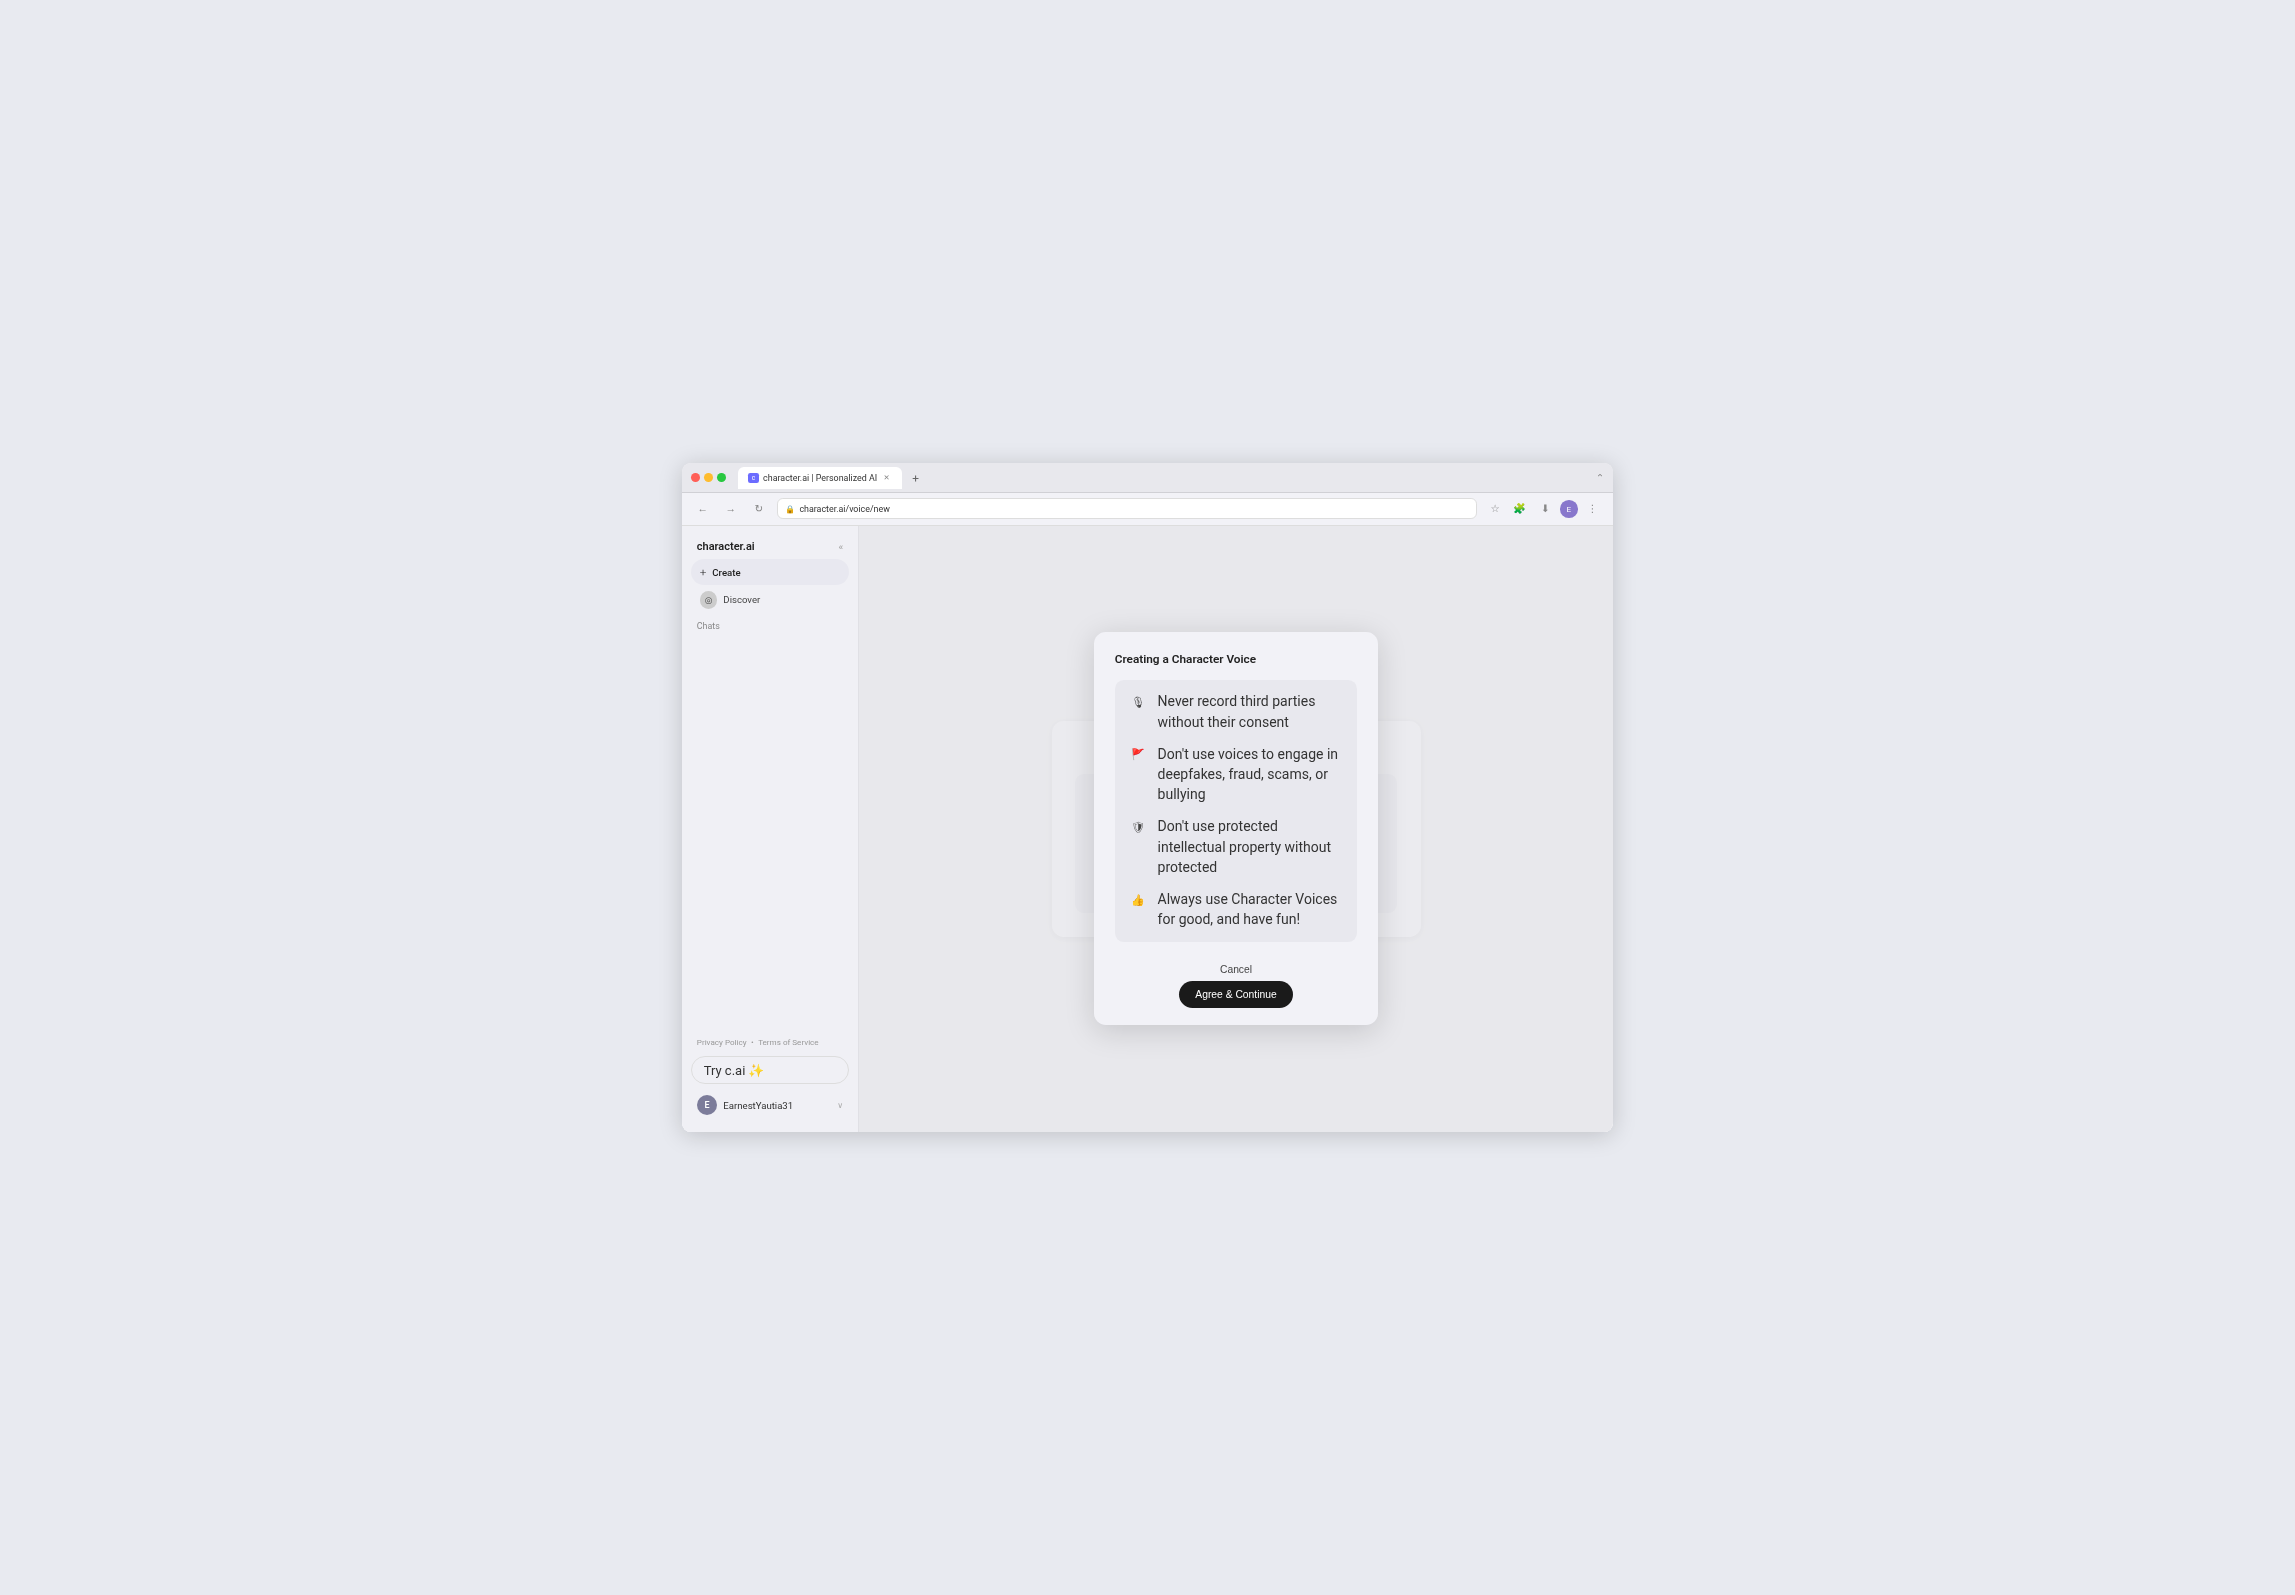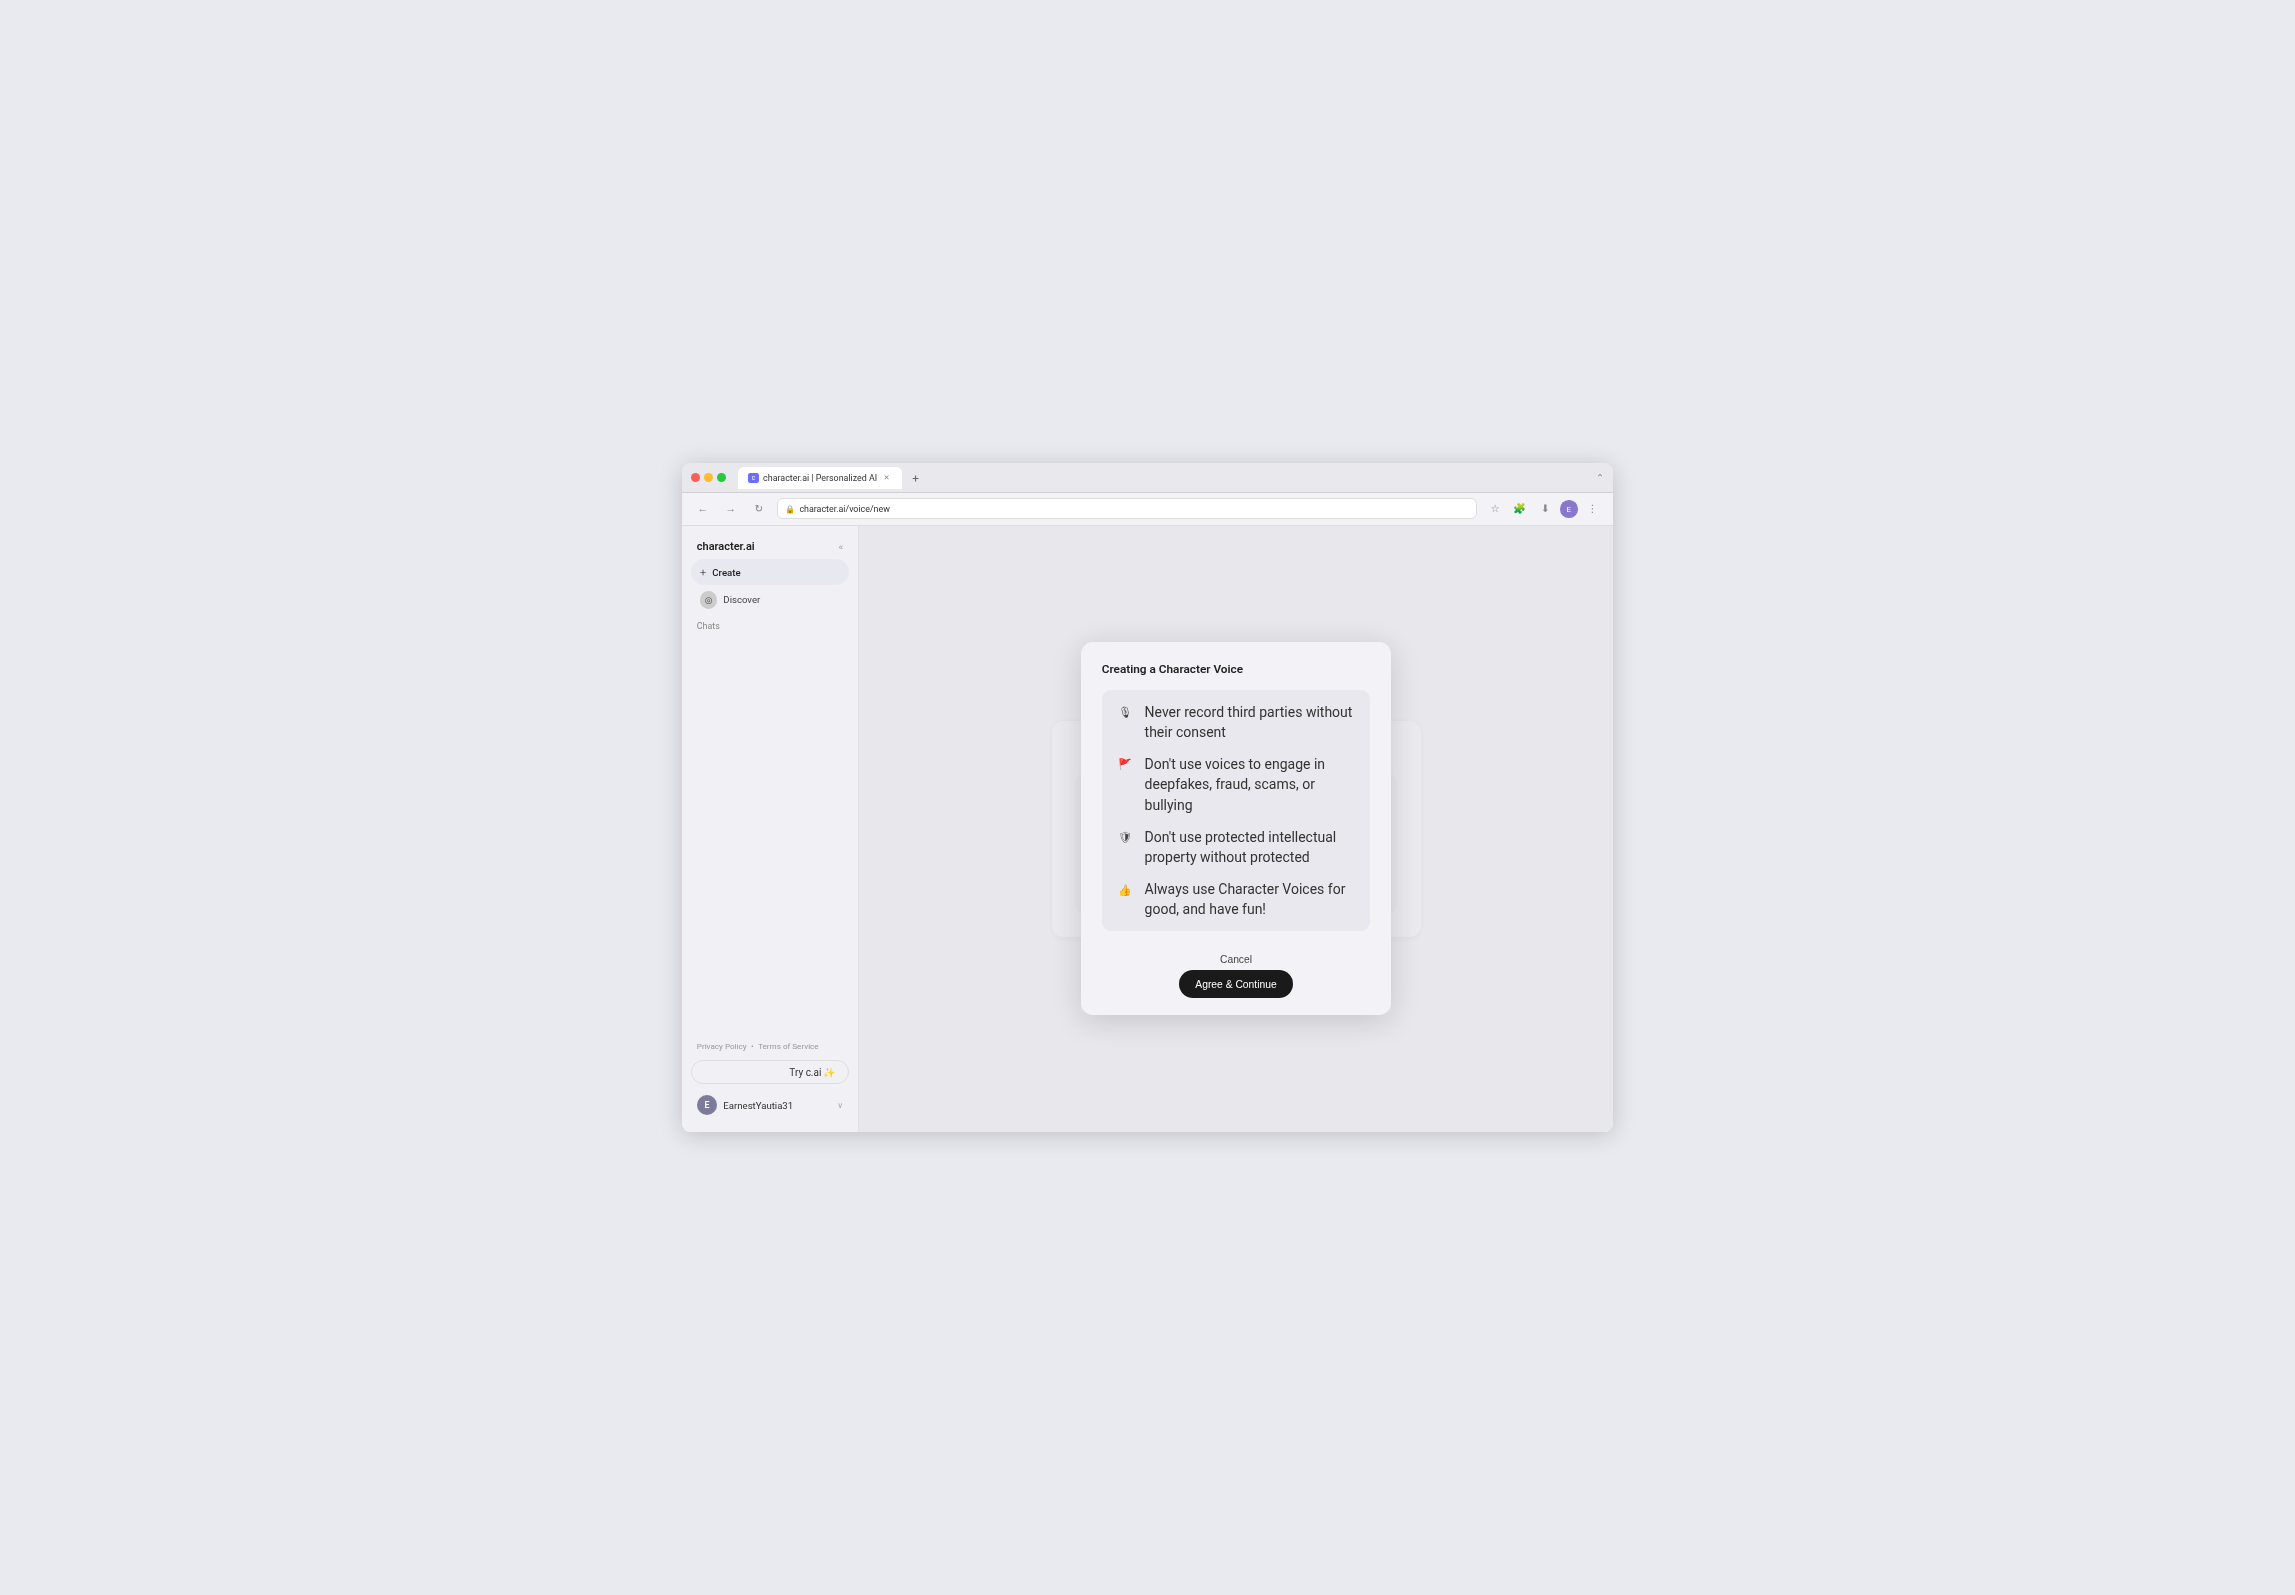--- a/index.html
+++ b/index.html
@@ -227,23 +227,23 @@
       padding: 3px 5.9px;
       display: flex;
       gap: 4.4px;
     }
 
     .try-btn {
       background: #f0f0f5;
       border: 0.7px solid #ddd;
       border-radius: 14.8px;
       padding: 5.9px 11.8px;
-      font-size: 10px;
+      font-size: 13px;
       color: #333;
-      text-align: right;
+      text-align: left;
       cursor: pointer;
     }
 
     .user-row {
       display: flex;
       align-items: center;
       gap: 5.9px;
       padding: 4.4px 5.9px;
       border-radius: 5.9px;
       cursor: pointer;
@@ -322,21 +322,21 @@
       display: flex;
       align-items: center;
       justify-content: center;
       z-index: 10;
     }
 
     .modal {
       background: #f2f2f7;
       border-radius: 11.8px;
       padding: 20.7px 20.7px 17.7px 20.7px;
-      width: 310px;
+      width: 284px;
       box-shadow: 0 5.9px 29.6px rgba(0,0,0,0.15);
     }
 
     .modal-title {
       font-size: 11.8px;
       font-weight: 600;
       color: #222;
       margin-bottom: 13.3px;
     }
 

